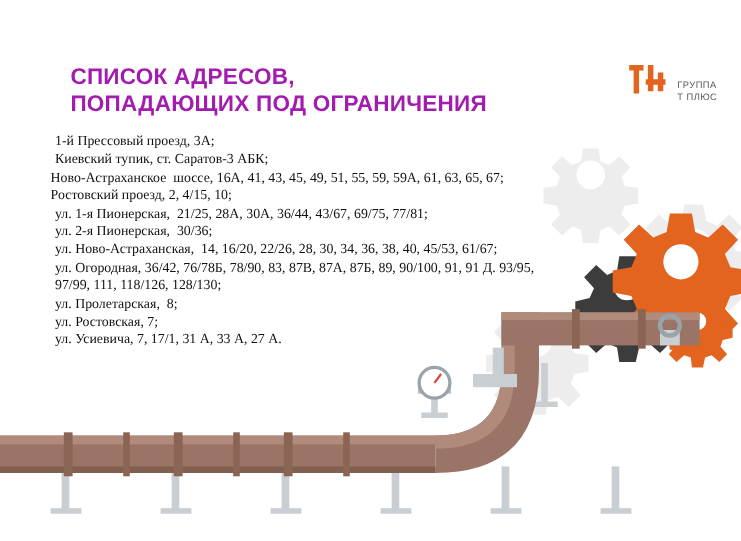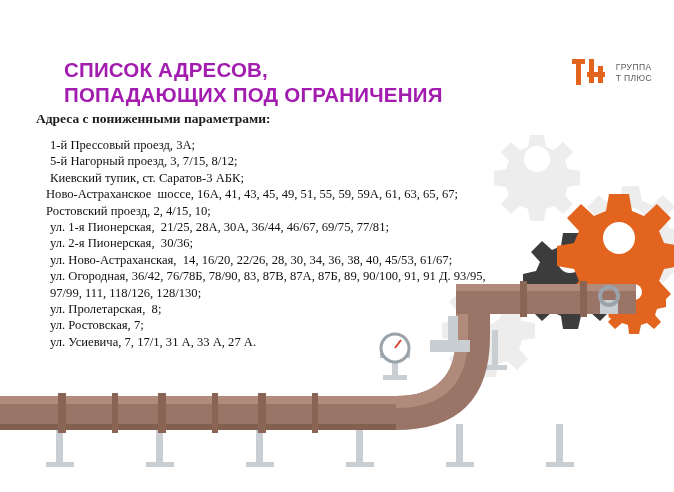--- a/index.html
+++ b/index.html
@@ -30,21 +30,21 @@
     height: 492px;
     z-index: 0;
   }
 
   
   .logo-block {
     position: absolute;
     right: 22px;
     top: 52px;
     display: flex;
-    align-items: center;
+    align-items: flex-end;
     z-index: 5;
   }
   .logo-mark {
     width: 42px;
     height: 42px;
     margin-right: 7px;
   }
   .logo-text {
     font-family: "Liberation Sans", sans-serif;
     font-size: 8.5px;
@@ -201,28 +201,26 @@
       <div>Т ПЛЮС</div>
     </div>
   </div>
 
   <div class="title">
     <div>СПИСОК АДРЕСОВ,</div>
     <div>ПОПАДАЮЩИХ ПОД ОГРАНИЧЕНИЯ</div>
   </div>
 
   <div class="content">
-    <p class="subheader">Адреса с пониженными параметрами:</p>
     <ul class="addr-list">
       <li class="indent">1-й Прессовый проезд, 3А;</li>
-      <li class="indent">5-й Нагорный проезд, 3, 7/15, 8/12;</li>
       <li class="indent">Киевский тупик, ст. Саратов-3 АБК;</li>
       <li>Ново-Астраханское  шоссе, 16А, 41, 43, 45, 49, 51, 55, 59, 59А, 61, 63, 65, 67;</li>
       <li>Ростовский проезд, 2, 4/15, 10;</li>
-      <li class="indent">ул. 1-я Пионерская,  21/25, 28А, 30А, 36/44, 46/67, 69/75, 77/81;</li>
+      <li class="indent">ул. 1-я Пионерская,  21/25, 28А, 30А, 36/44, 43/67, 69/75, 77/81;</li>
       <li class="indent">ул. 2-я Пионерская,  30/36;</li>
       <li class="indent">ул. Ново-Астраханская,  14, 16/20, 22/26, 28, 30, 34, 36, 38, 40, 45/53, 61/67;</li>
       <li class="indent">ул. Огородная, 36/42, 76/78Б, 78/90, 83, 87В, 87А, 87Б, 89, 90/100, 91, 91 Д. 93/95,
 97/99, 111, 118/126, 128/130;</li>
       <li class="indent">ул. Пролетарская,  8;</li>
       <li class="indent">ул. Ростовская, 7;</li>
       <li class="indent">ул. Усиевича, 7, 17/1, 31 А, 33 А, 27 А.</li>
     </ul>
   </div>
 

